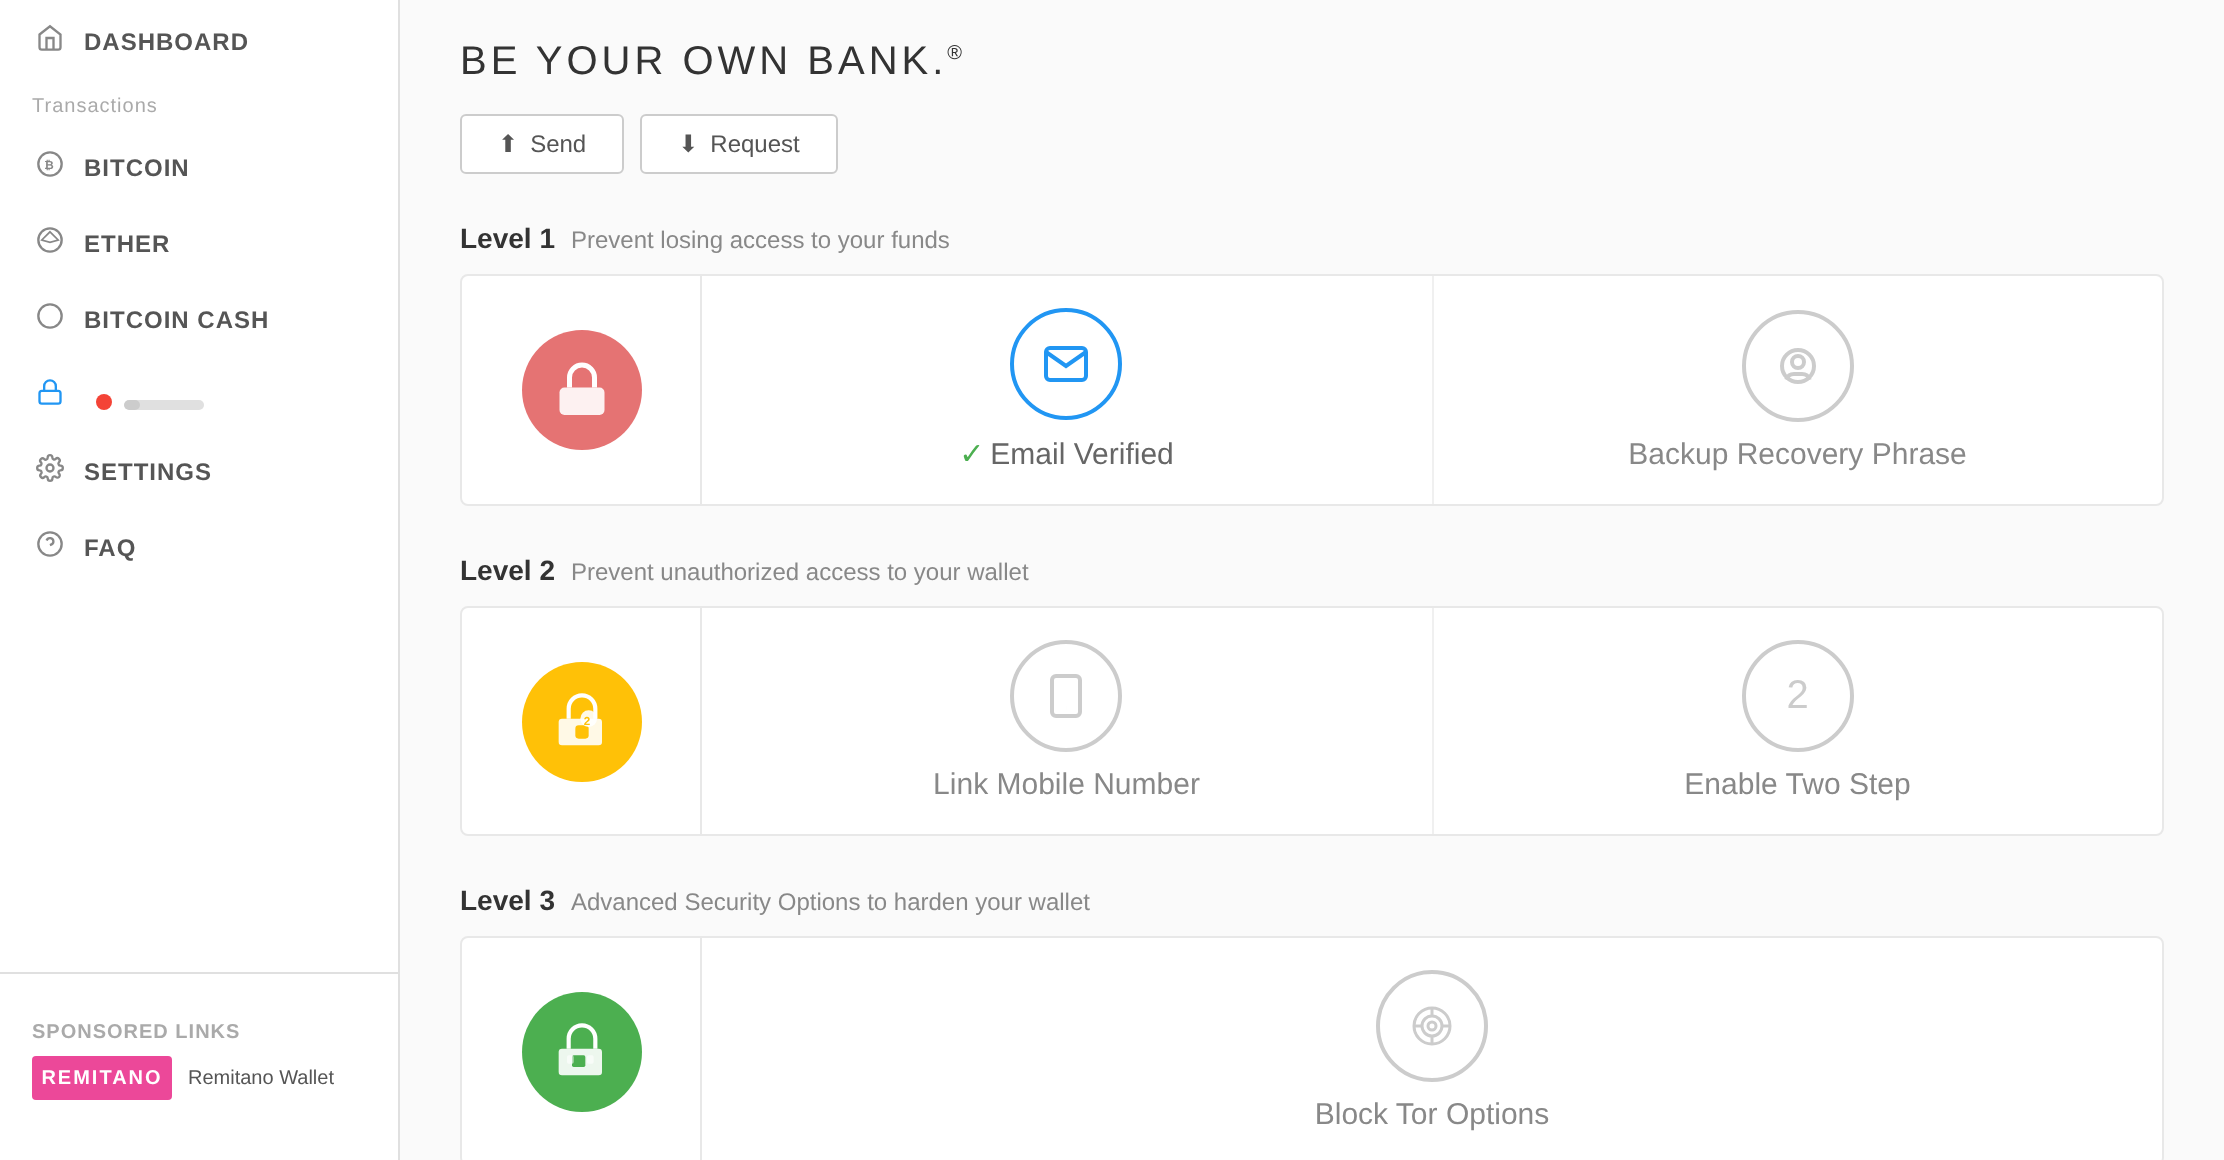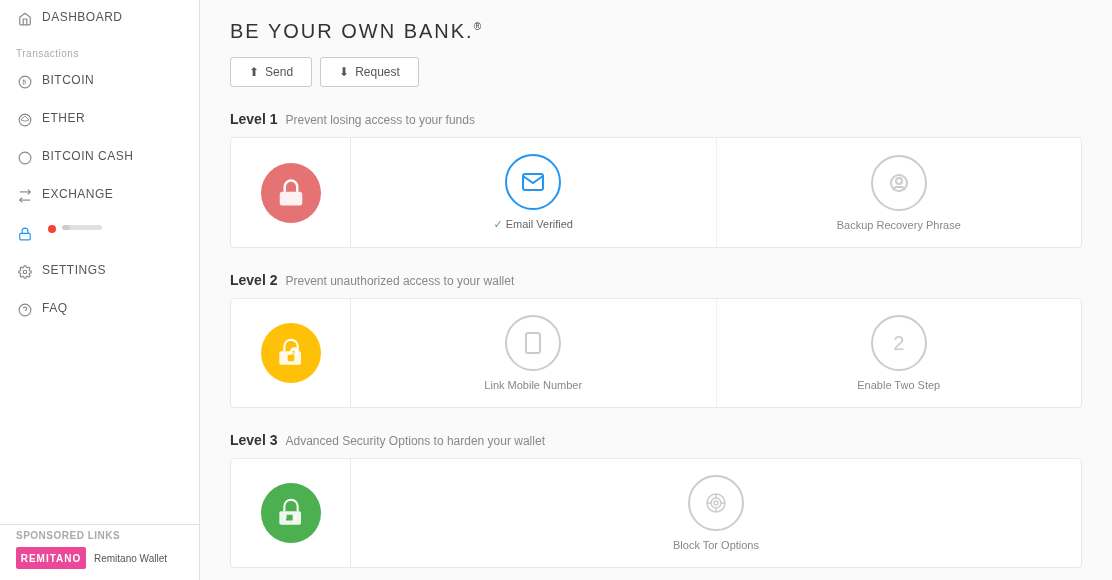--- a/index.html
+++ b/index.html
@@ -12,26 +12,26 @@
       border-right: 1px solid #e0e0e0;
       display: flex;
       flex-direction: column;
       height: 580px;
       overflow: hidden;
       flex-shrink: 0;
     }
     .sidebar-nav { flex: 1; }
     .sidebar-item {
       display: flex;
-      align-items: flex-start;
+      align-items: flex-end;
       padding: 10px 16px;
       cursor: pointer;
       color: #555;
       font-size: 12px;
-      font-weight: 400;
+      font-weight: 700;
       letter-spacing: 0.5px;
     }
     .sidebar-item.active { color: #2196f3; }
     .sidebar-item .icon {
       width: 18px;
       height: 18px;
       margin-right: 8px;
       display: flex;
       align-items: center;
       justify-content: center;
@@ -63,21 +63,21 @@
       content: '';
       position: absolute;
       left: 0; top: 0;
       width: 20%;
       height: 100%;
       background: #ccc;
       border-radius: 3px;
     }
 
     .sponsored-links {
-      padding: 5px 16px;
+      padding: 24px 16px;
       border-top: 1px solid #e0e0e0;
     }
     .sponsored-links-title {
       font-size: 10px;
       color: #aaa;
       letter-spacing: 0.5px;
       margin-bottom: 6px;
       font-weight: 600;
     }
     .sponsored-link-item {
@@ -217,21 +217,21 @@
       margin-bottom: 8px;
       color: #ccc;
     }
     .item-circle.active-blue {
       border-color: #2196f3;
       color: #2196f3;
     }
     .item-circle svg { width: 24px; height: 24px; }
 
     .item-label {
-      font-size: 11px;
+      font-size: 15px;
       color: #888;
       text-align: left;
     }
     .item-label.verified {
       color: #666;
     }
     .item-label .check {
       color: #4caf50;
       margin-right: 3px;
     }
@@ -275,31 +275,20 @@
 
     <div class="sidebar-item">
       <span class="icon">
         <svg width="14" height="14" viewBox="0 0 24 24" fill="none" stroke="#888" stroke-width="2">
           <circle cx="12" cy="12" r="10"></circle>
         </svg>
       </span>
       <span>BITCOIN CASH</span>
     </div>
 
-    <div class="sidebar-item">
-      <span class="icon">
-        <svg width="14" height="14" viewBox="0 0 24 24" fill="none" stroke="#888" stroke-width="2">
-          <polyline points="17,1 21,5 17,9"></polyline>
-          <path d="M3,5h18"></path>
-          <polyline points="7,23 3,19 7,15"></polyline>
-          <path d="M21,19H3"></path>
-        </svg>
-      </span>
-      <span>EXCHANGE</span>
-    </div>
 
     <div class="sidebar-item active">
       <span class="icon">
         <svg width="14" height="14" viewBox="0 0 24 24" fill="none" stroke="#2196f3" stroke-width="2">
           <rect x="3" y="11" width="18" height="11" rx="2" ry="2"></rect>
           <path d="M7 11V7a5 5 0 0110 0v4"></path>
         </svg>
       </span>
       <span class="badge-dot"></span>
       <span class="progress-bar-small"></span>

